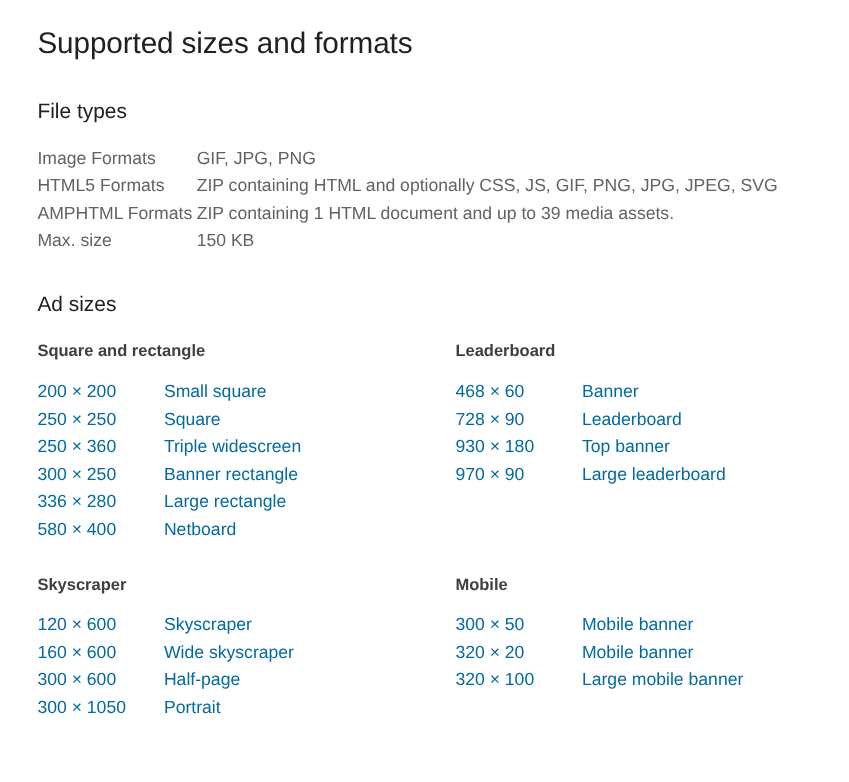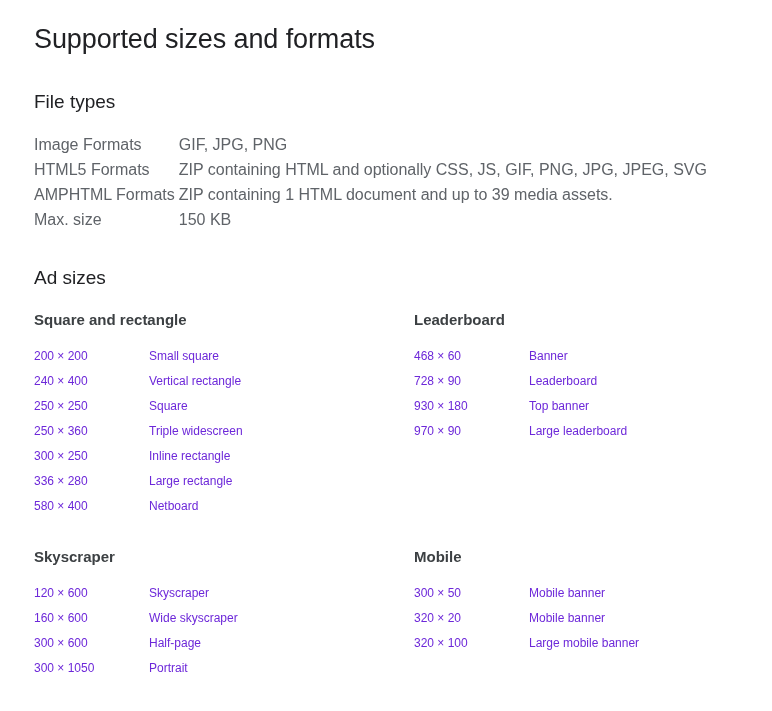--- a/index.html
+++ b/index.html
@@ -81,23 +81,23 @@
     color: #3c4043;
     margin: 0 0 14px 0;
   }
 
   .size-list {
     list-style: none;
     margin: 0;
     padding: 0;
   }
   .size-list li {
-    font-size: 12px;
+    font-size: 16px;
     line-height: 25px;
-    color: #6d28d9;
+    color: #0369a1;
     white-space: nowrap;
   }
   .size-dim {
     display: inline-block;
     width: 115px;
   }
   .size-name { display: inline-block; }
 </style>
 </head>
 <body>
@@ -133,30 +133,27 @@
 
   <div class="adsizes">
 
     <div class="size-group">
       <div class="group-title">Square and rectangle</div>
       <ul class="size-list">
         <li>
           <span class="size-dim">200 × 200</span><span class="size-name">Small square</span>
         </li>
         <li>
-          <span class="size-dim">240 × 400</span><span class="size-name">Vertical rectangle</span>
-        </li>
-        <li>
           <span class="size-dim">250 × 250</span><span class="size-name">Square</span>
         </li>
         <li>
           <span class="size-dim">250 × 360</span><span class="size-name">Triple widescreen</span>
         </li>
         <li>
-          <span class="size-dim">300 × 250</span><span class="size-name">Inline rectangle</span>
+          <span class="size-dim">300 × 250</span><span class="size-name">Banner rectangle</span>
         </li>
         <li>
           <span class="size-dim">336 × 280</span><span class="size-name">Large rectangle</span>
         </li>
         <li>
           <span class="size-dim">580 × 400</span><span class="size-name">Netboard</span>
         </li>
       </ul>
     </div>
 

